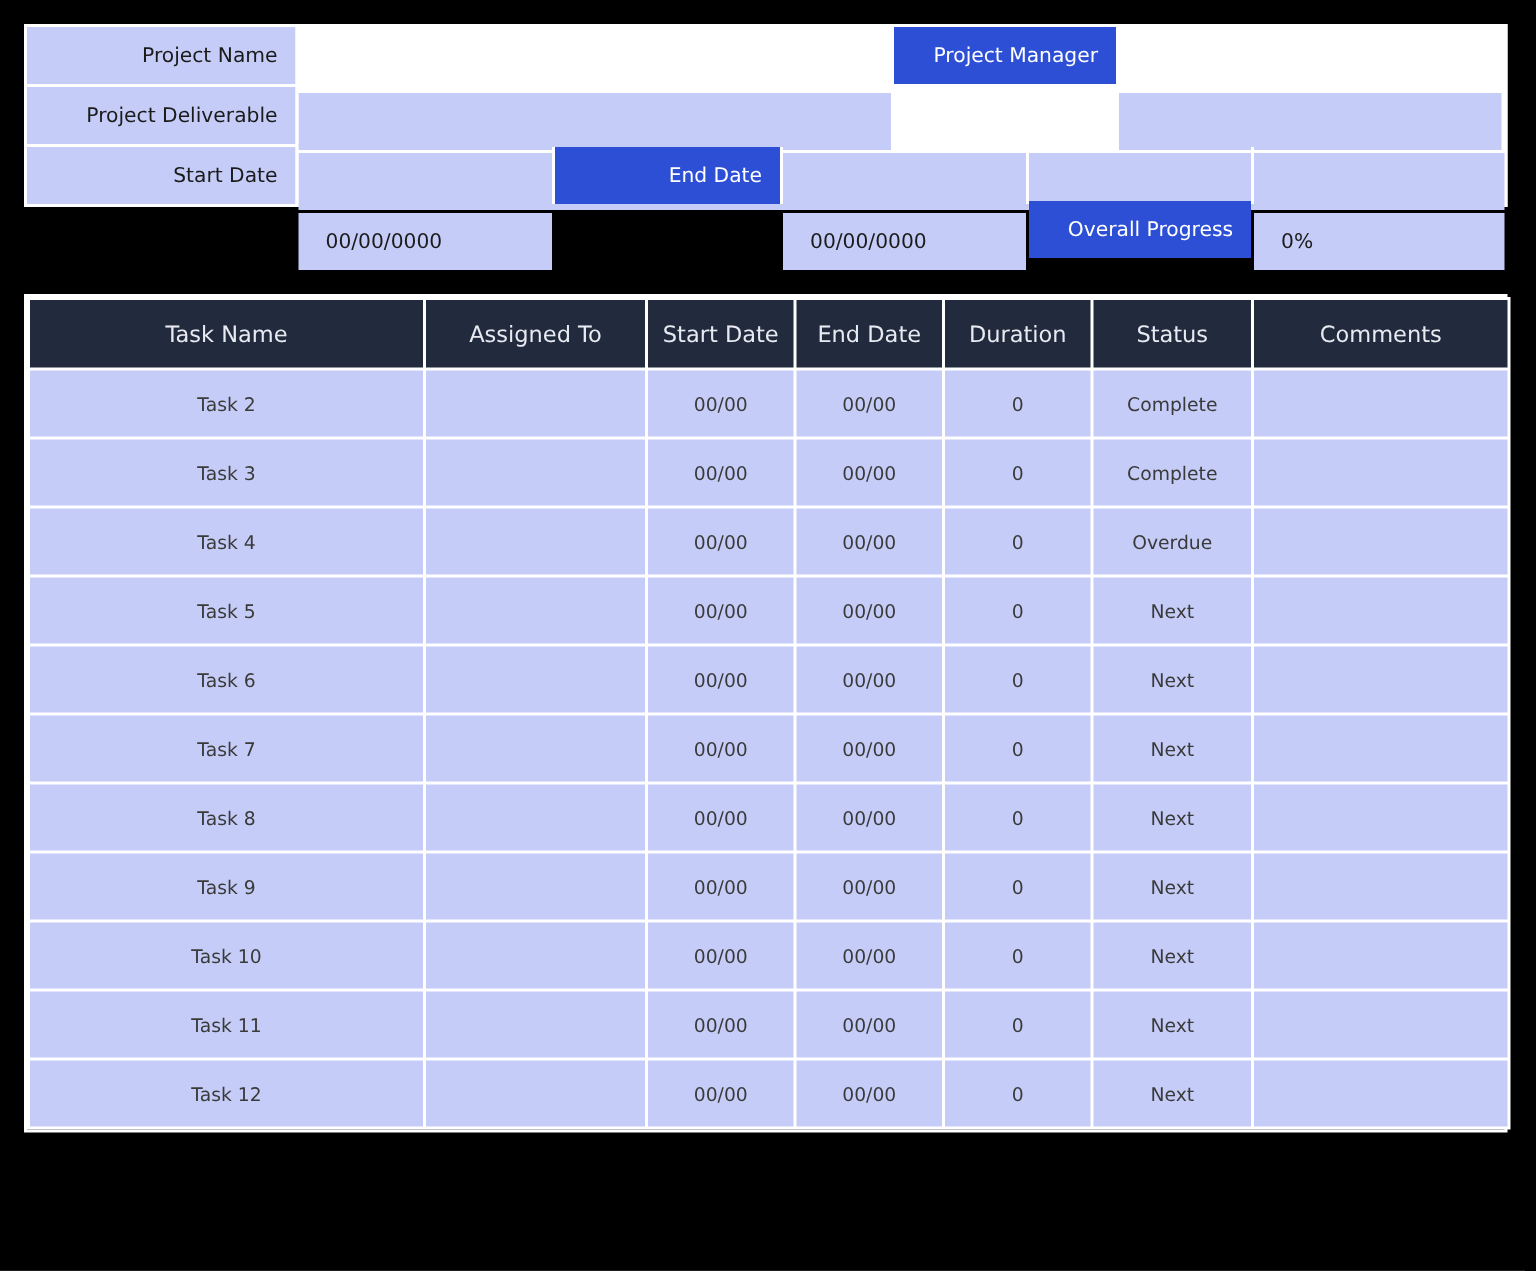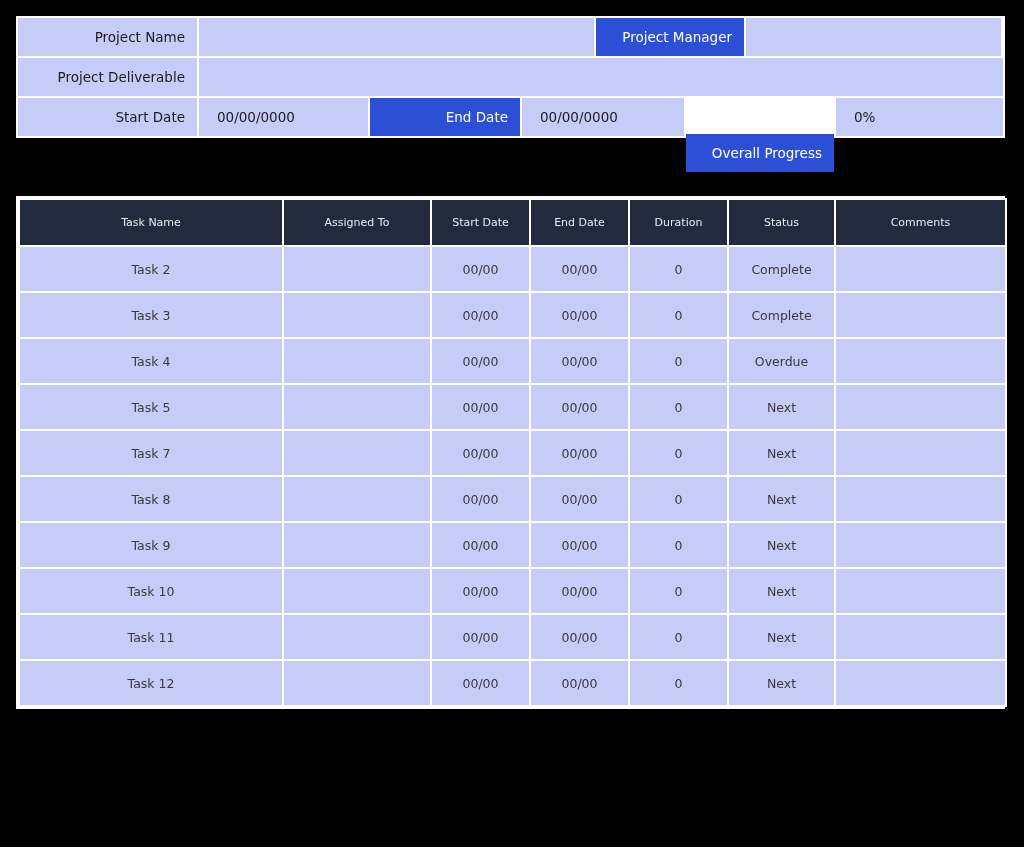--- a/index.html
+++ b/index.html
@@ -56,20 +56,21 @@
     white-space: nowrap;
   }
 
   .cell.label {
     justify-content: flex-end;
     padding-right: 12px;
   }
   .cell.value {
     justify-content: flex-start;
     padding-left: 18px;
+    margin-top: 44px;
   }
   .cell.accent {
     background: #2d4fd6;
     color: #ffffff;
     justify-content: flex-end;
     padding-right: 12px;
   }
 
   .gap { width: 2px; background: #ffffff; height: 100%; flex: 0 0 2px; }
 
@@ -102,21 +103,21 @@
     border-collapse: separate;
     border-spacing: 2px;
     width: 100%;
     background: #ffffff;
     table-layout: fixed;
   }
 
   table.tasks th {
     background: #222b3d;
     color: #e8eaf2;
-    font-size: 11px;
+    font-size: 15px;
     font-weight: normal;
     height: 45px;
     text-align: center;
     padding: 0;
     overflow: hidden;
     white-space: nowrap;
   }
 
   table.tasks td {
     background: #c5ccf7;
@@ -230,20 +231,29 @@
           <tr>
             <td>Task 5</td>
             <td></td>
             <td>00/00</td>
             <td>00/00</td>
             <td>0</td>
             <td>Next</td>
             <td></td>
           </tr>
           <tr>
+            <td>Task 6</td>
+            <td></td>
+            <td>00/00</td>
+            <td>00/00</td>
+            <td>0</td>
+            <td>Next</td>
+            <td></td>
+          </tr>
+          <tr>
             <td>Task 7</td>
             <td></td>
             <td>00/00</td>
             <td>00/00</td>
             <td>0</td>
             <td>Next</td>
             <td></td>
           </tr>
           <tr>
             <td>Task 8</td>

